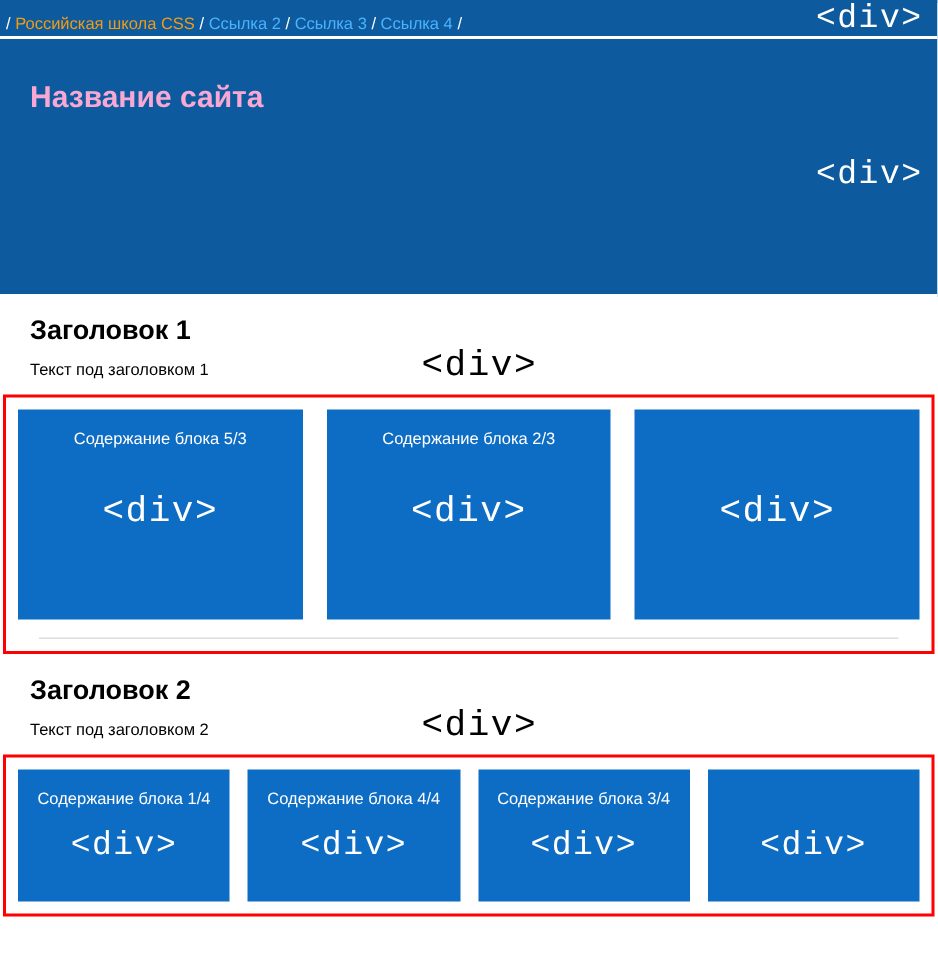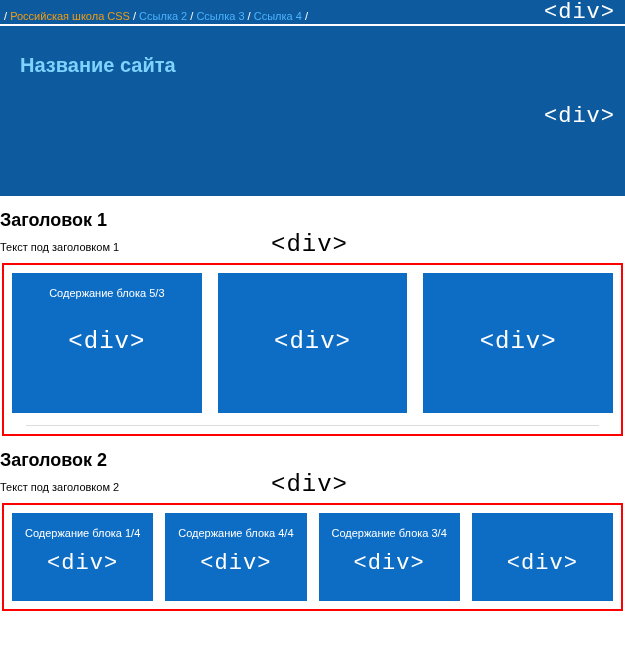--- a/index.html
+++ b/index.html
@@ -31,35 +31,35 @@
       letter-spacing: 1px;
     }
     .header {
       background: #0d5a9e;
       border-bottom: 2px solid #fff;
       position: relative;
       height: 172px;
       padding: 28px 20px;
     }
     .site-title {
-      color: #7dd3fc;
+      color: #f9a8d4;
       font-size: 20px;
       font-weight: bold;
     }
     .header-tag {
       position: absolute;
       right: 10px;
       top: 78px;
       color: #fff;
       font-size: 22px;
       font-family: "Courier New", monospace;
       letter-spacing: 1px;
     }
     .section {
-      padding: 12px 6px 4px 0;
+      padding: 12px 6px 4px 20px;
     }
     .section h2 {
       font-size: 18px;
       font-weight: bold;
       color: #000;
       margin-bottom: 10px;
     }
     .sub-wrapper { position: relative; }
     .subtitle {
       font-size: 11px;
@@ -141,20 +141,21 @@
     <span class="sub-tag">&lt;div&gt;</span>
   </div>
 </div>
 <div class="container">
   <div class="row3">
     <div class="block block3">
       <div class="block-label">Содержание блока 5/3</div>
       <span class="block-tag">&lt;div&gt;</span>
     </div>
     <div class="block block3">
+      <div class="block-label">Содержание блока 2/3</div>
       <span class="block-tag">&lt;div&gt;</span>
     </div>
     <div class="block block3">
       <span class="block-tag">&lt;div&gt;</span>
     </div>
   </div>
   <div class="divider"></div>
 </div>
 
 <div class="section">

